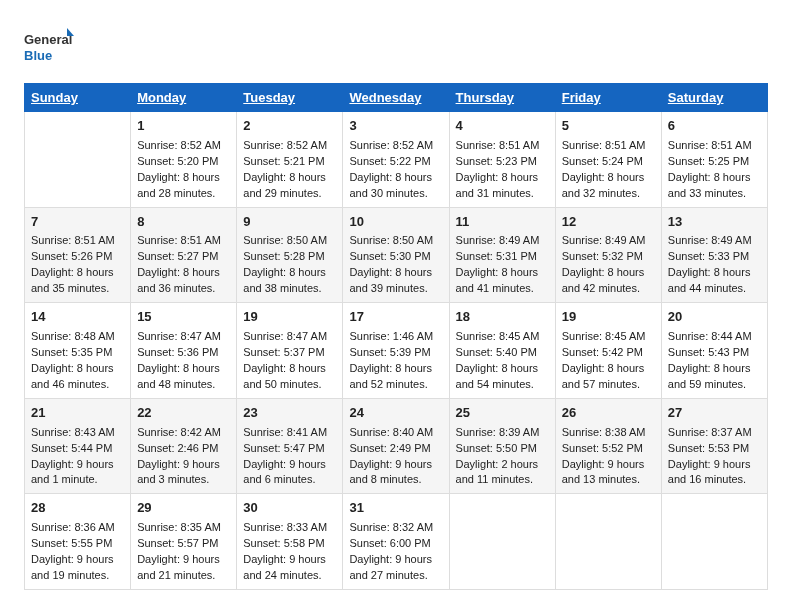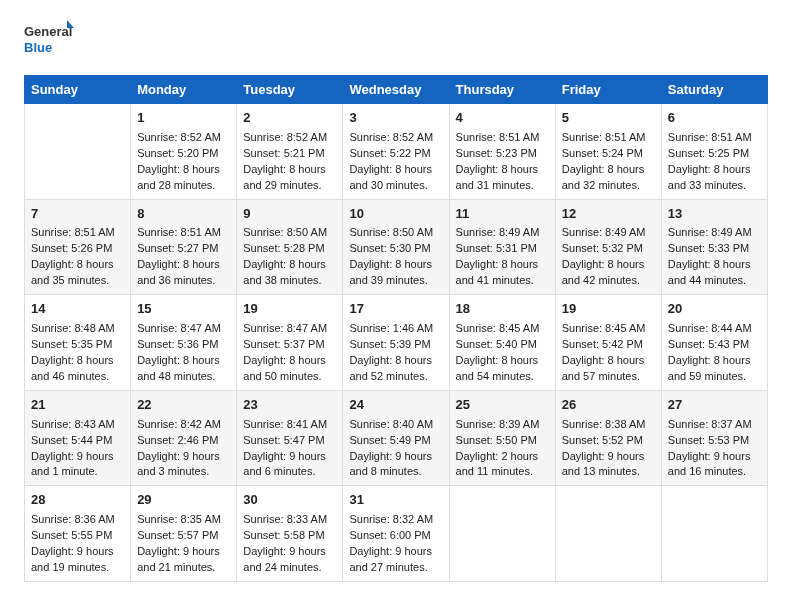--- a/index.html
+++ b/index.html
@@ -8,20 +8,21 @@
       background: #fff;
       width: 792px;
       min-height: 612px;
       padding: 20px 24px 20px 24px;
     }
     .header {
       display: flex;
       justify-content: space-between;
       align-items: flex-start;
       margin-bottom: 10px;
+      margin-top: 8px;
     }
     .logo {
       display: flex;
       align-items: center;
       gap: 0;
     }
     .title-block {
       text-align: right;
     }
     .main-title {
@@ -34,20 +35,21 @@
       color: #555;
     }
     table {
       width: 100%;
       border-collapse: collapse;
       font-size: 11px;
     }
     thead tr {
       background-color: #1565c0;
       color: #fff;
+      text-decoration: underline;
     }
     thead th {
       padding: 6px 6px;
       text-align: left;
       font-weight: bold;
       font-size: 13px;
       border: 1px solid #1565c0;
     }
     tbody tr {
       background: #fff;
@@ -128,21 +130,21 @@
         <td><span class="day-number">19</span><span>Sunrise: 8:47 AM</span><br><span>Sunset: 5:37 PM</span><br><span>Daylight: 8 hours and 50 minutes.</span></td>
         <td><span class="day-number">17</span><span>Sunrise: 1:46 AM</span><br><span>Sunset: 5:39 PM</span><br><span>Daylight: 8 hours and 52 minutes.</span></td>
         <td><span class="day-number">18</span><span>Sunrise: 8:45 AM</span><br><span>Sunset: 5:40 PM</span><br><span>Daylight: 8 hours and 54 minutes.</span></td>
         <td><span class="day-number">19</span><span>Sunrise: 8:45 AM</span><br><span>Sunset: 5:42 PM</span><br><span>Daylight: 8 hours and 57 minutes.</span></td>
         <td><span class="day-number">20</span><span>Sunrise: 8:44 AM</span><br><span>Sunset: 5:43 PM</span><br><span>Daylight: 8 hours and 59 minutes.</span></td>
       </tr>
       <tr class="alt">
         <td><span class="day-number">21</span><span>Sunrise: 8:43 AM</span><br><span>Sunset: 5:44 PM</span><br><span>Daylight: 9 hours and 1 minute.</span></td>
         <td><span class="day-number">22</span><span>Sunrise: 8:42 AM</span><br><span>Sunset: 2:46 PM</span><br><span>Daylight: 9 hours and 3 minutes.</span></td>
         <td><span class="day-number">23</span><span>Sunrise: 8:41 AM</span><br><span>Sunset: 5:47 PM</span><br><span>Daylight: 9 hours and 6 minutes.</span></td>
-        <td><span class="day-number">24</span><span>Sunrise: 8:40 AM</span><br><span>Sunset: 5:49 PM</span><br><span>Daylight: 9 hours and 8 minutes.</span></td>
+        <td><span class="day-number">24</span><span>Sunrise: 8:40 AM</span><br><span>Sunset: 2:49 PM</span><br><span>Daylight: 9 hours and 8 minutes.</span></td>
         <td><span class="day-number">25</span><span>Sunrise: 8:39 AM</span><br><span>Sunset: 5:50 PM</span><br><span>Daylight: 2 hours and 11 minutes.</span></td>
         <td><span class="day-number">26</span><span>Sunrise: 8:38 AM</span><br><span>Sunset: 5:52 PM</span><br><span>Daylight: 9 hours and 13 minutes.</span></td>
         <td><span class="day-number">27</span><span>Sunrise: 8:37 AM</span><br><span>Sunset: 5:53 PM</span><br><span>Daylight: 9 hours and 16 minutes.</span></td>
       </tr>
       <tr>
         <td><span class="day-number">28</span><span>Sunrise: 8:36 AM</span><br><span>Sunset: 5:55 PM</span><br><span>Daylight: 9 hours and 19 minutes.</span></td>
         <td><span class="day-number">29</span><span>Sunrise: 8:35 AM</span><br><span>Sunset: 5:57 PM</span><br><span>Daylight: 9 hours and 21 minutes.</span></td>
         <td><span class="day-number">30</span><span>Sunrise: 8:33 AM</span><br><span>Sunset: 5:58 PM</span><br><span>Daylight: 9 hours and 24 minutes.</span></td>
         <td><span class="day-number">31</span><span>Sunrise: 8:32 AM</span><br><span>Sunset: 6:00 PM</span><br><span>Daylight: 9 hours and 27 minutes.</span></td>
         <td class="cell-empty">&nbsp;</td>

